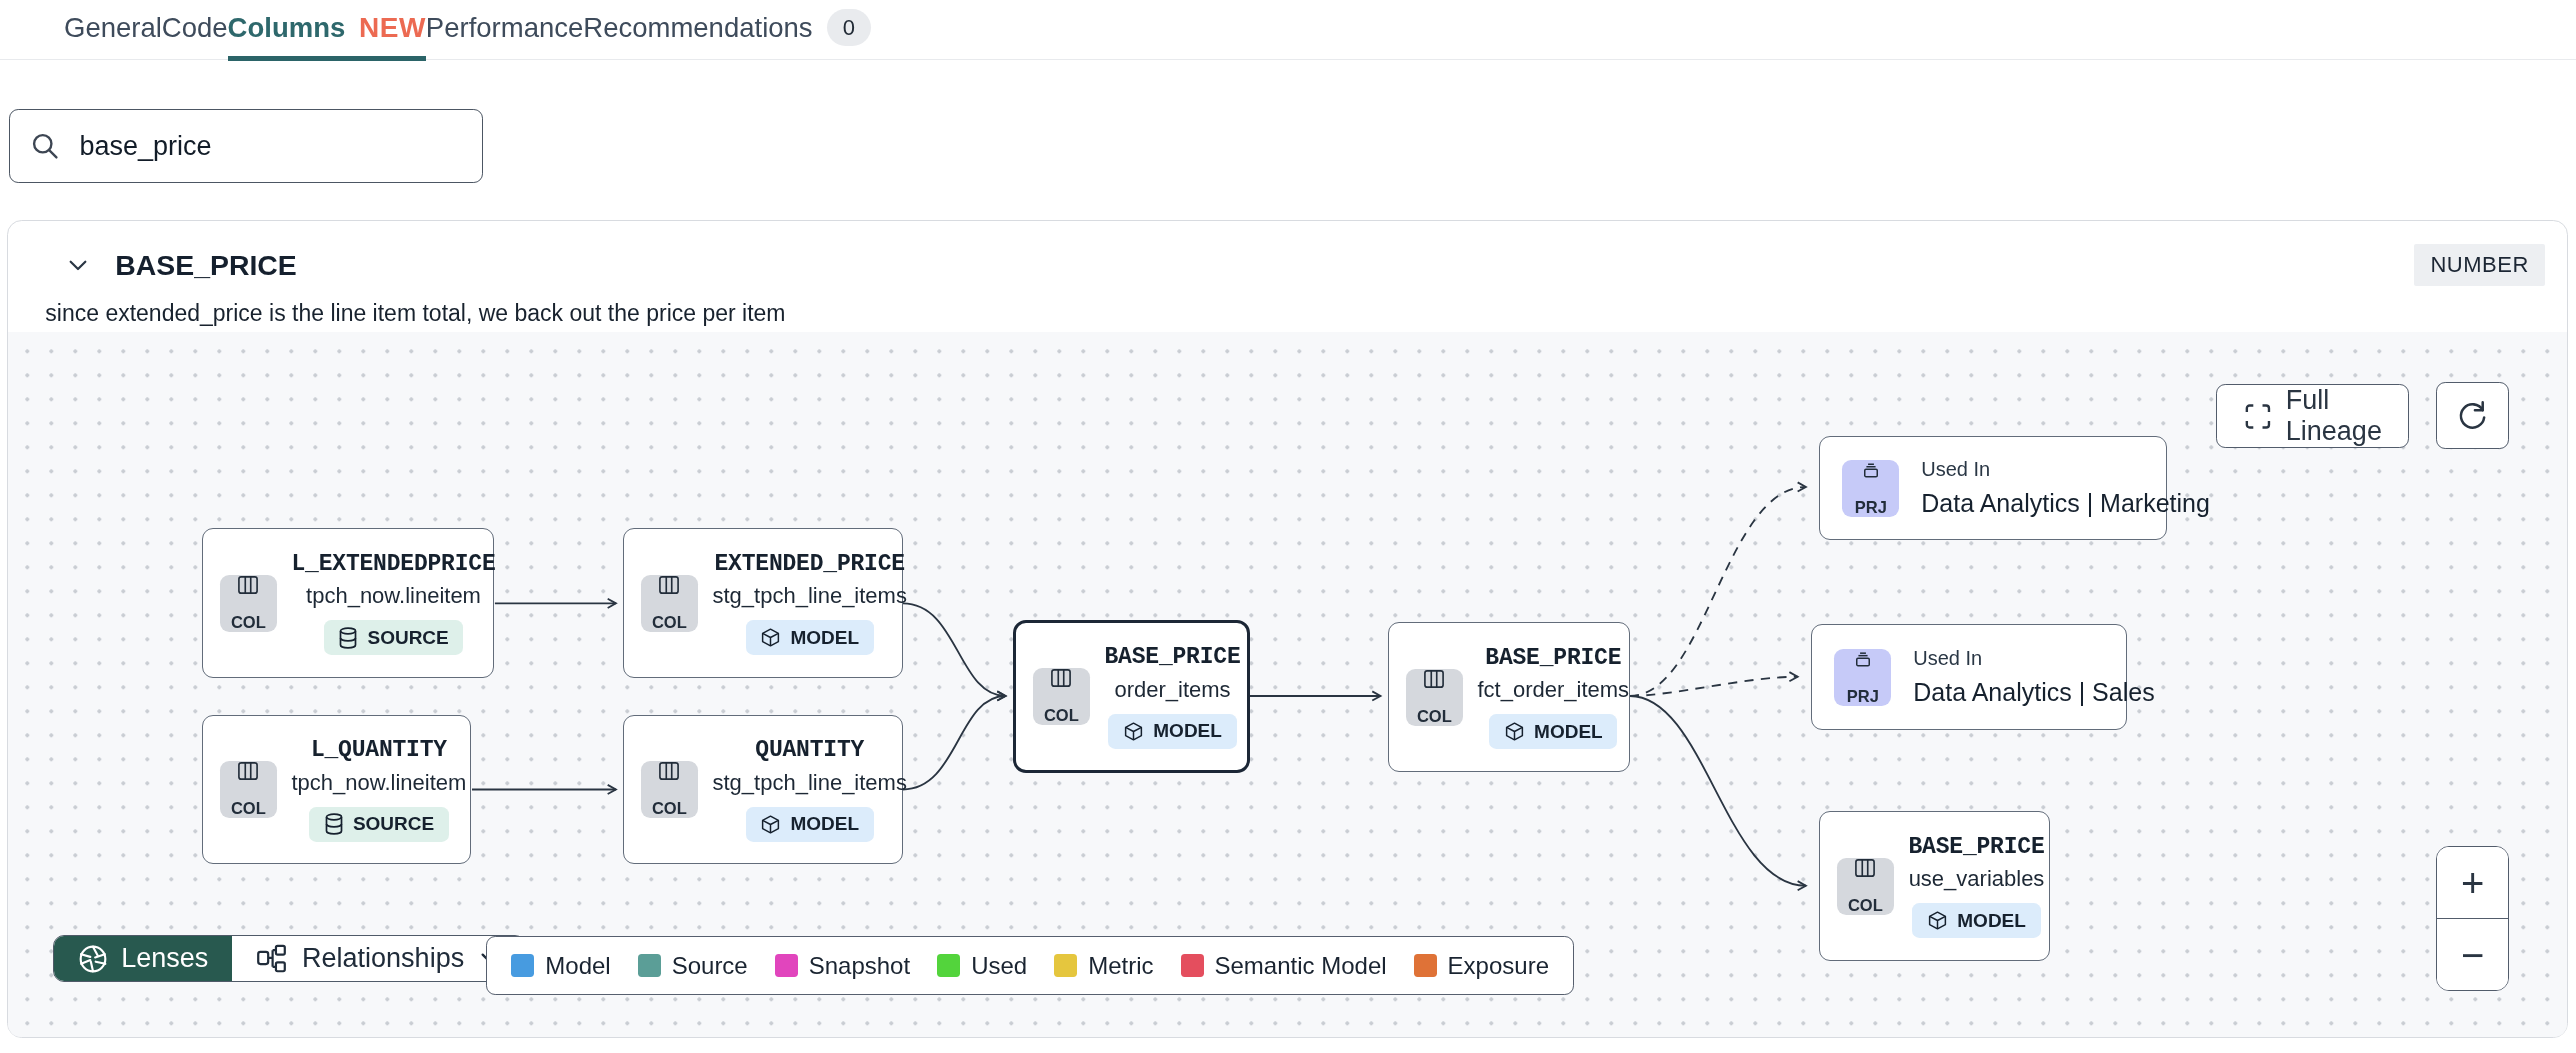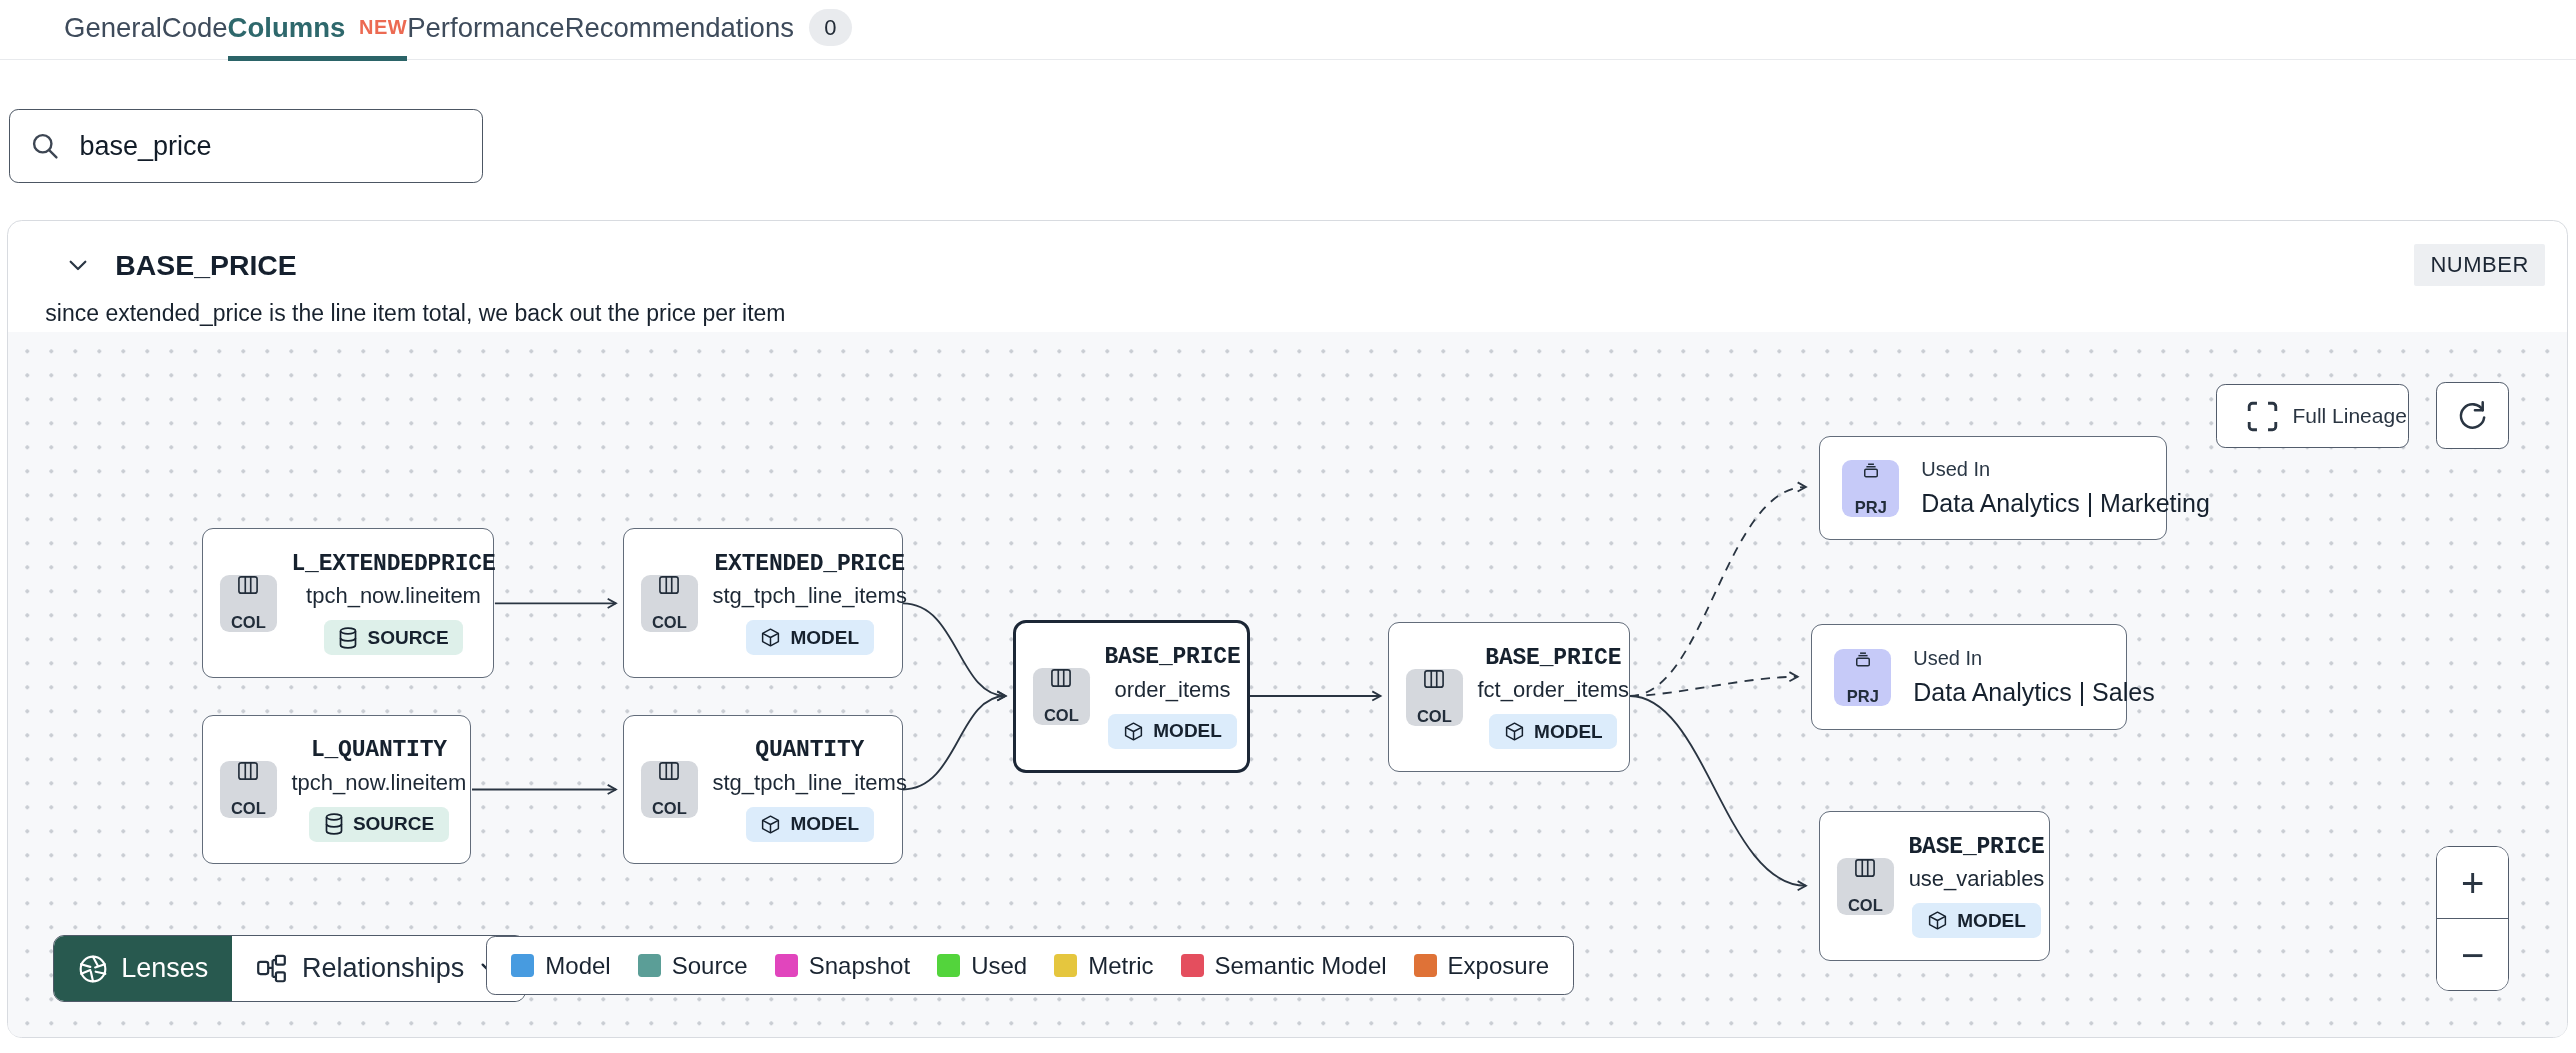--- a/index.html
+++ b/index.html
@@ -6,21 +6,21 @@
   html,body { background:#fff; }
   body { font-family:"Liberation Sans", sans-serif; color:#16212e; }
   .page { position:relative; width:2576px; height:1053px; background:#fff; overflow:hidden; }
 
   
   .tabbar { display:flex; align-items:stretch; padding-left:64px; height:60px;
             border-bottom:1.8px solid #e8eaed; }
   .tab { display:flex; align-items:center; font-size:27.5px; font-weight:500; color:#3e4b5b;
          border-bottom:5.5px solid transparent; margin-bottom:-1.8px; cursor:pointer; }
   .tab.active { color:#2e686c; font-weight:700; border-bottom-color:#2b6468;align-items:center; }
-  .tab .new-badge { margin-left:13.8px; color:#ec6a52; font-size:20px; font-weight:700; letter-spacing:0.5px; }
+  .tab .new-badge { margin-left:13.8px; color:#ec6a52; font-size:28px; font-weight:700; letter-spacing:0.5px; }
   .tab .count-pill { margin-left:14.7px; background:#e9ebee; border-radius:916px; padding:5.5px 15.6px;
                      font-size:22px; font-weight:500; color:#222b36; }
 
   
   .search-box { position:absolute; left:9.2px; top:109px; width:474px; height:74px;
                 border:1.8px solid #4c5663; border-radius:9.2px; background:#fff;
                 display:flex; align-items:center; padding:0 20px; gap:18.3px; }
   .search-box input { border:none; outline:none; font-size:27px; color:#121c28; width:100%;
                       font-family:"Liberation Sans", sans-serif; background:transparent; }
 
@@ -59,31 +59,31 @@
   .chip.prj { background:#c6caf8; }
   .node.used { gap:22px; padding:0 22px; }
   .node.used .txt { align-items:flex-start; }
   .used-label { font-size:20px; color:#2a3745; }
   .used-title { font-size:25px; color:#16212e; margin-top:8.3px; white-space:nowrap; }
 
   
   .btn { background:#fff; border:1.8px solid #525c6b; border-radius:9.2px; display:flex;
          align-items:center; justify-content:center; cursor:pointer; color:#2a3542; }
   .full-lineage { position:absolute; left:2208px; top:52px; width:193px; height:64px;
-                  gap:14.7px; font-size:21px; font-weight:500;padding-left:28px; }
+                  gap:14.7px; font-size:27px; font-weight:500;padding-left:28px; }
   .refresh-btn { position:absolute; left:2428px; top:50px; width:73px; height:67px; }
   .zoomer { position:absolute; left:2428px; top:514px; width:73px; height:145px;
             background:#fff; border:1.8px solid #525c6b; border-radius:13px;
             display:flex; flex-direction:column; overflow:hidden; }
   .zoomer button { flex:1; background:#fff; border:none; font-size:40px; color:#2a3542;
                    cursor:pointer; font-family:inherit; line-height:1; }
   .zoomer button:first-child { border-bottom:1.8px solid #525c6b; }
 
   
-  .toolbar { position:absolute; left:45px; top:603px; height:67px; display:flex;
+  .toolbar { position:absolute; left:45px; top:603px; height:47px; display:flex;
              border:1.8px solid #4f5a68; border-radius:11px; overflow:hidden; background:#fff; }
   .seg-lenses { display:flex; align-items:center; gap:13px; padding:0 24px; background:#28594f;
                 color:#fff; font-size:27px; font-weight:500; cursor:pointer; }
   .seg-rel { display:flex; align-items:center; gap:14.7px; padding:0 24px; color:#202c3a;
              font-size:27px; font-weight:500; cursor:pointer; background:#fff; }
   .legend { position:absolute; left:478px; top:604px; height:59px; display:flex; align-items:center;
             gap:27px; padding:0 24px; border:1.8px solid #565f6e; border-radius:9.2px; background:#fff; }
   .legend-item { display:flex; align-items:center; gap:11px; font-size:24px; color:#1a2431; white-space:nowrap; }
   .swatch { width:23px; height:23px; border-radius:3.7px; flex:0 0 auto; }
 

